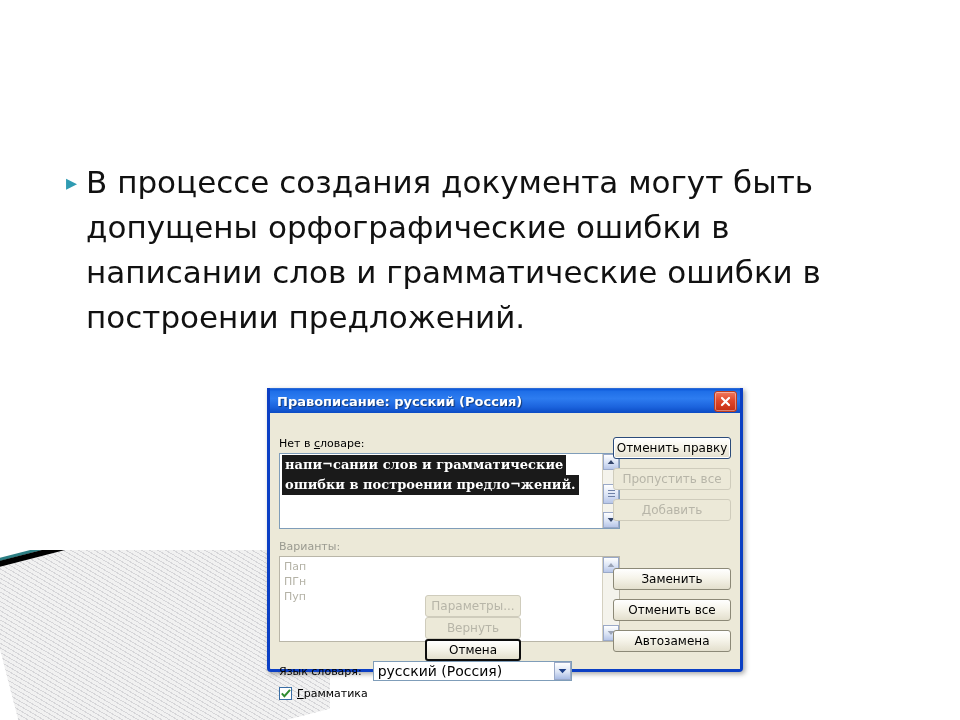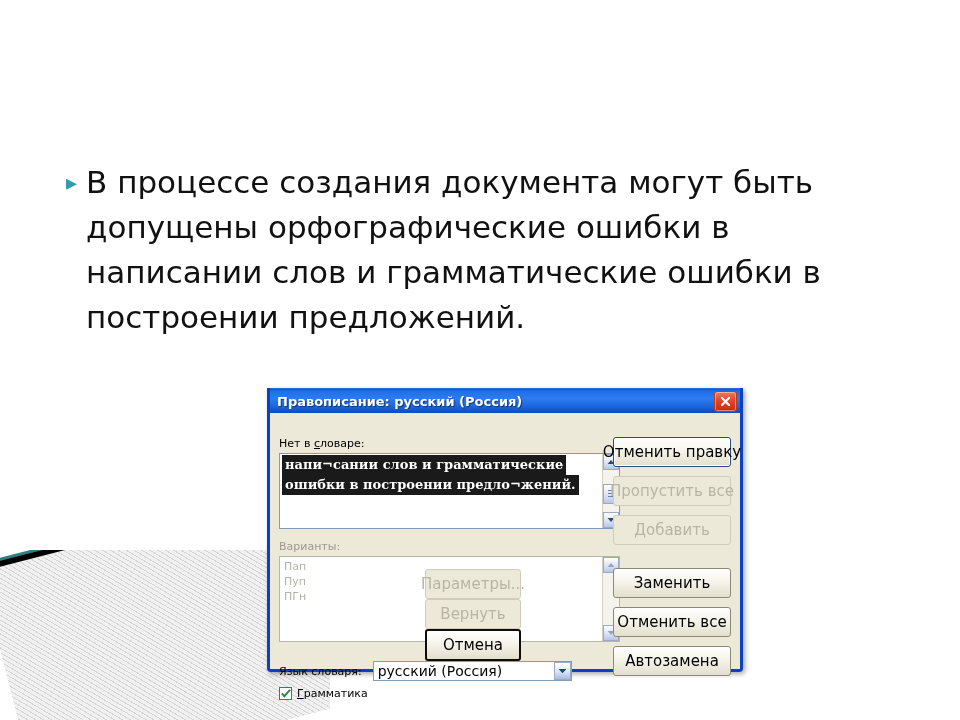--- a/index.html
+++ b/index.html
@@ -272,33 +272,33 @@
   .list-item {
     font-size: 11px;
     color: #b4b2a6;
     font-family: "DejaVu Sans", sans-serif;
     line-height: 15px;
     white-space: nowrap;
   }
 
   
   .btn {
-    font-size: 15px;
+    font-size: 12px;
     font-family: "DejaVu Sans", sans-serif;
     color: #000000;
     background: linear-gradient(to bottom, #ffffff 0%, #f6f4ea 45%, #e3dfcd 100%);
     border: 1px solid #8c8977;
     border-radius: 3px;
     height: 22px;
     display: flex;
     align-items: center;
     justify-content: center;
     cursor: pointer;
     box-sizing: border-box;
-    padding: 14px 4px;
+    padding: 0 4px;
     white-space: nowrap;
   }
   .btn.default {
     border: 1px solid #2b4b7a;
     box-shadow: inset 0 0 0 1px #ffffff;
   }
   .btn.dark-default {
     border: 2px solid #0d0d0d;
     border-radius: 3px;
   }
@@ -451,22 +451,22 @@
                 </svg>
             </div>
           </div>
         </div>
 
         <div class="field-label dim" style="margin-top:11px">Варианты:</div>
 
         <div class="listbox">
           <div class="listbox-inner">
             <div class="list-item">Пап</div>
+            <div class="list-item">ПГн</div>
             <div class="list-item">Пуп</div>
-            <div class="list-item">ПГн</div>
           </div>
           <div class="vscroll">
             <div class="sb-arrow">
               <svg width="8" height="6" viewBox="0 0 8 6">
                   <path d="M4 1 L7.3 5 L0.7 5 Z" fill="#9aa3b5"></path>
                 </svg>
             </div>
             <div class="sb-track"></div>
             <div class="sb-arrow">
               <svg width="8" height="6" viewBox="0 0 8 6">

